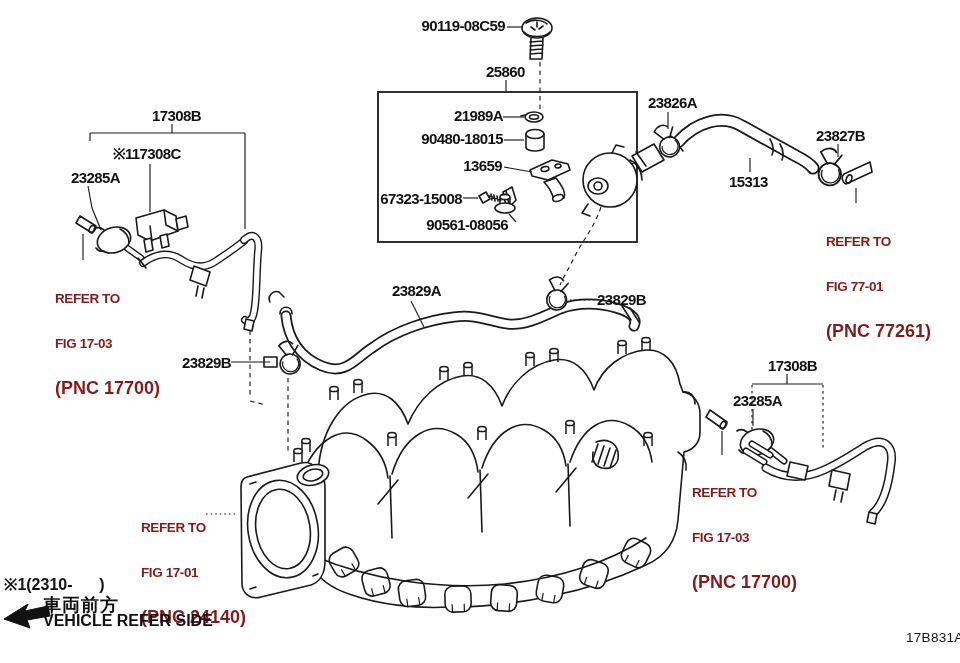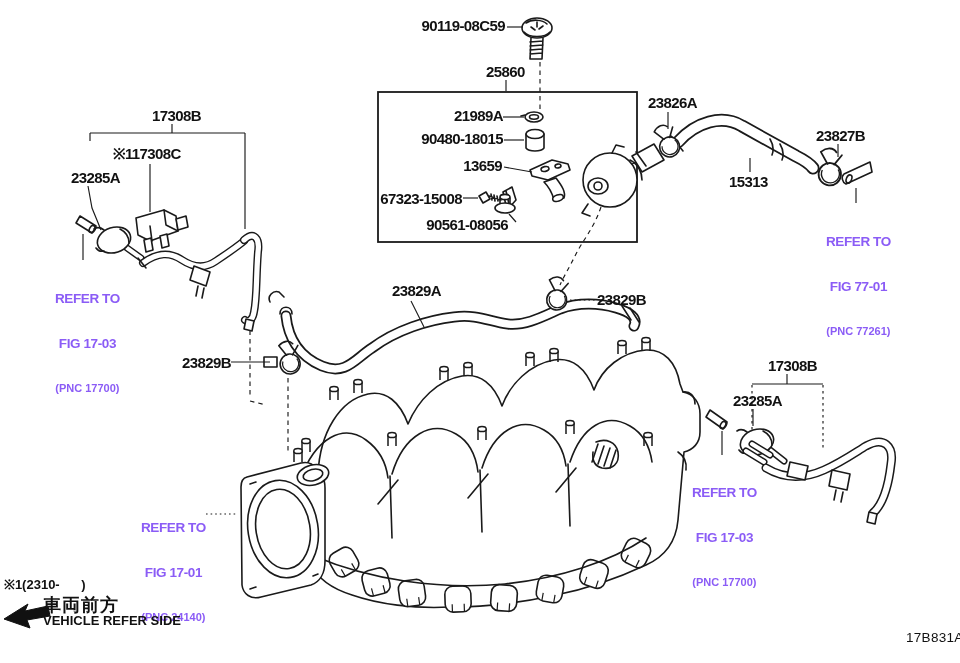--- a/index.html
+++ b/index.html
@@ -1,30 +1,30 @@
 <!DOCTYPE html>
 <html><head>
 <meta charset="utf-8">
 <style>
   html,body{margin:0;padding:0;background:#fff;}
   #stage{
     position:relative;width:960px;height:663px;background:#fff;overflow:hidden;
-    font-family:"Liberation Sans", sans-serif;color:#111;text-align:center;
+    font-family:"Liberation Sans", sans-serif;color:#111;
   }
   #lineart{position:absolute;left:0;top:0;}
   .lbl{
     position:absolute;font-weight:700;font-size:15px;line-height:15px;
     letter-spacing:-0.6px;white-space:pre;color:#111;
   }
   .ref{
     position:absolute;font-weight:700;font-size:13.5px;line-height:15px;
-    letter-spacing:-0.4px;white-space:pre;color:#8b5cf6;
+    letter-spacing:-0.4px;white-space:pre;color:#7f1d1d;
   }
-  .ref .pnc{font-size:11px;letter-spacing:0;}
-  .small{font-size:13px;letter-spacing:0;}
+  .ref .pnc{font-size:18px;letter-spacing:0;}
+  .small{font-size:16px;letter-spacing:0;}
   .jp{font-size:18px;letter-spacing:1px;}
   .code{font-weight:400;font-size:13.5px;letter-spacing:0.3px;}
   
   .ln{fill:none;stroke:#1a1a1a;stroke-width:1.6;stroke-linecap:round;stroke-linejoin:round;}
   .lnW{fill:#fff;stroke:#1a1a1a;stroke-width:1.6;stroke-linecap:round;stroke-linejoin:round;}
   .leader{fill:none;stroke:#1a1a1a;stroke-width:1.15;}
   .dash{stroke-dasharray:4.5 4;}
   .dash2{stroke-dasharray:2.5 3.5;}
   .dot{stroke-dasharray:1.6 3;}
   .hoseO{fill:none;stroke:#1a1a1a;stroke-linecap:round;}

